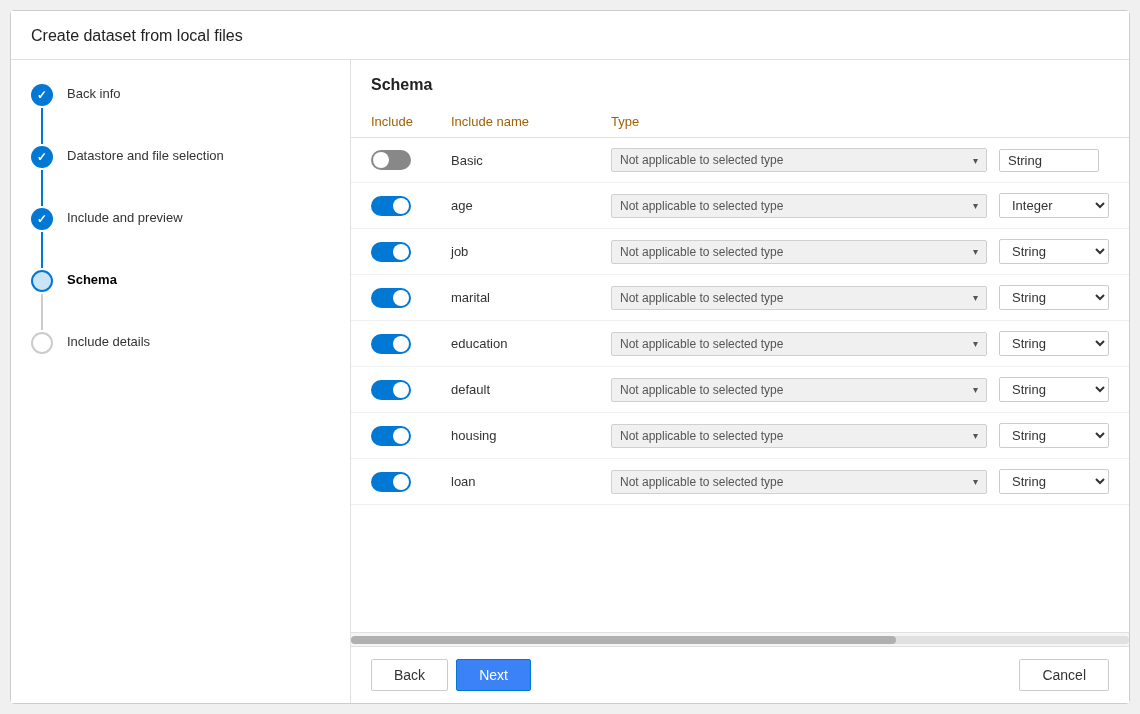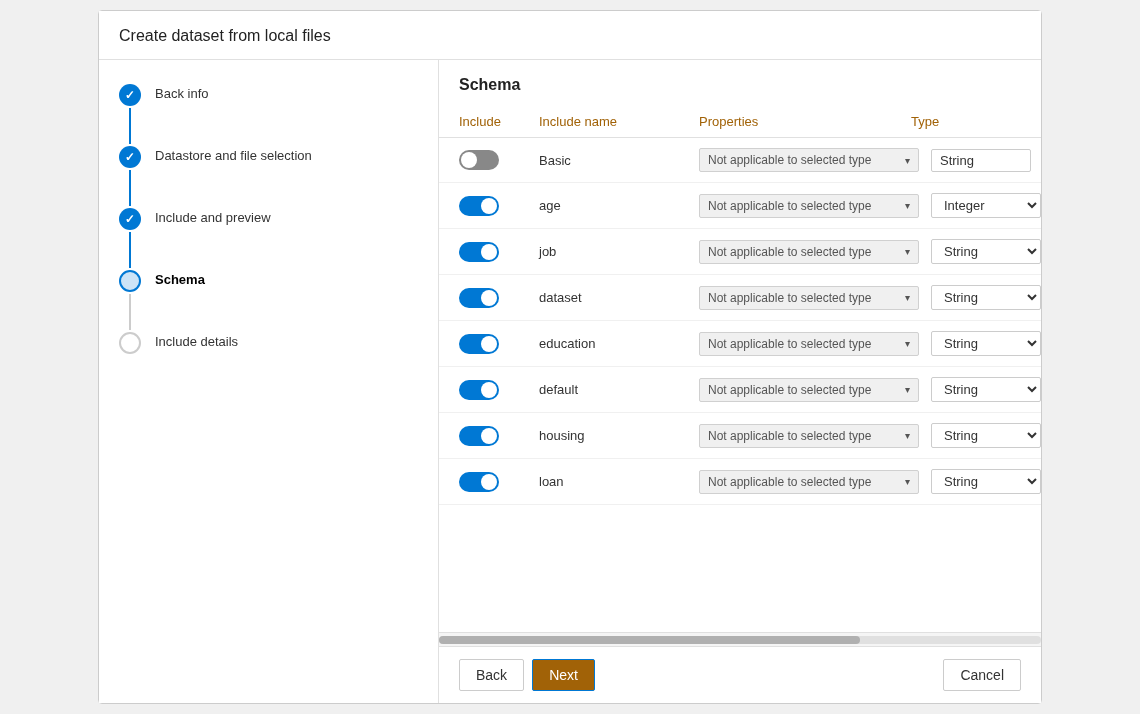--- a/index.html
+++ b/index.html
@@ -8,21 +8,21 @@
       font-size: 14px;
       background: #f0f0f0;
       display: flex;
       align-items: center;
       justify-content: center;
       width: 1140px;
       height: 714px;
       overflow: hidden;
     }
     .dialog {
-      width: 944px;
+      width: 1120px;
       height: 694px;
       background: #fff;
       border: 1px solid #ccc;
       border-radius: 4px;
       display: flex;
       flex-direction: column;
     }
     .dialog-title {
       padding: 16px 20px 14px 20px;
       font-size: 16px;
@@ -251,30 +251,30 @@
       display: flex;
       align-items: center;
       justify-content: space-between;
       padding: 12px 20px;
       border-top: 1px solid #e0e0e0;
       background: #fff;
     }
     .footer-left { display: flex; gap: 8px; }
     .footer-right { display: flex; gap: 8px; }
     .btn {
-      padding: 7px 16px;
+      padding: 7px 22px;
       border-radius: 2px;
       font-size: 14px;
       cursor: pointer;
       border: 1px solid #ccc;
       background: #fff;
       color: #333;
     }
     .btn-primary {
-      background: #a16207;
+      background: #3b82f6;
       color: #fff;
       border: 1px solid #0078d4;
     }
     
     .schema-rows::-webkit-scrollbar { width: 10px; }
     .schema-rows::-webkit-scrollbar-track { background: #f0f0f0; }
     .schema-rows::-webkit-scrollbar-thumb { background: #c0c0c0; border-radius: 4px; }
   </style>
 </head>
 <body>
@@ -335,21 +335,20 @@
 
     <div class="main-content">
       <div class="schema-area">
         <div class="schema-title">Schema</div>
 
         <div class="schema-table-wrap">
 
           <div class="schema-header">
             <div>Include</div>
             <div>Include name</div>
-            <div>Properties</div>
             <div>Type</div>
           </div>
 
           <div class="schema-rows">
 
             <div class="schema-row">
               <div class="toggle-wrap">
                 <div class="toggle off">
                   <div class="toggle-knob"></div>
                 </div>
@@ -405,21 +404,21 @@
                 </select>
               </div>
             </div>
 
             <div class="schema-row">
               <div class="toggle-wrap">
                 <div class="toggle on">
                   <div class="toggle-knob"></div>
                 </div>
               </div>
-              <div class="col-name">dataset</div>
+              <div class="col-name">marital</div>
               <div class="properties-dropdown">
                 <span>Not applicable to selected type</span>
                 <span class="chevron">▾</span>
               </div>
               <div class="type-cell">
                 <select class="type-select">
                   <option>String</option>
                   <option>Integer</option>
                   <option>Float</option>
                   <option>Boolean</option>

